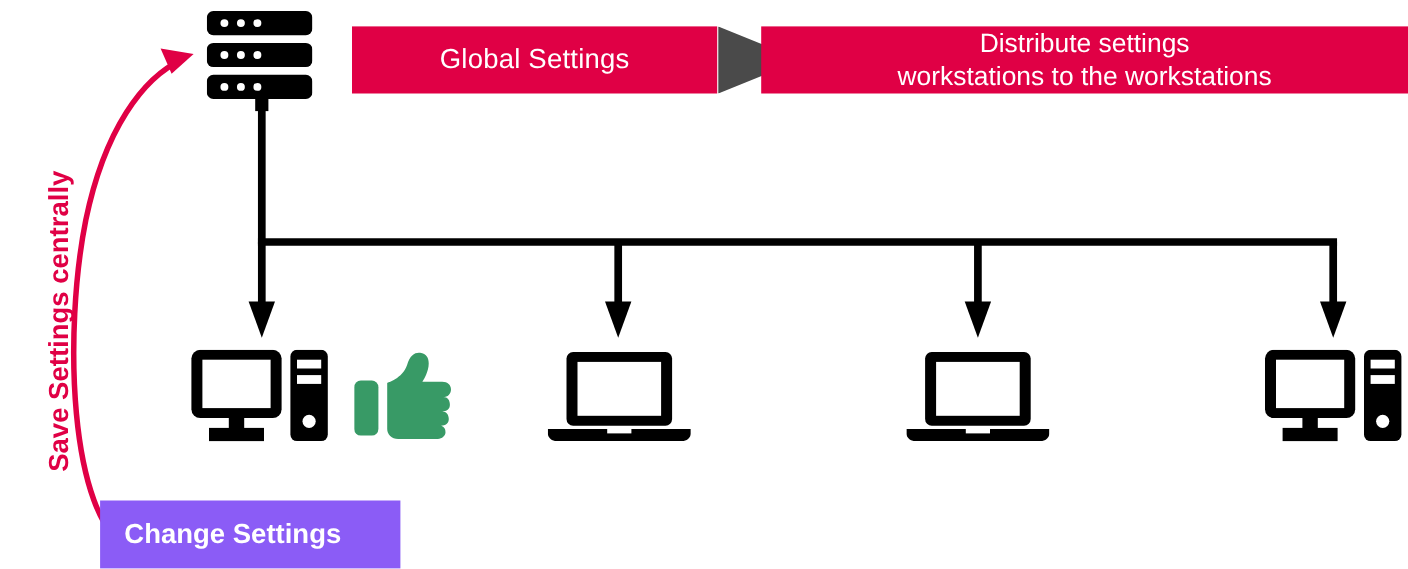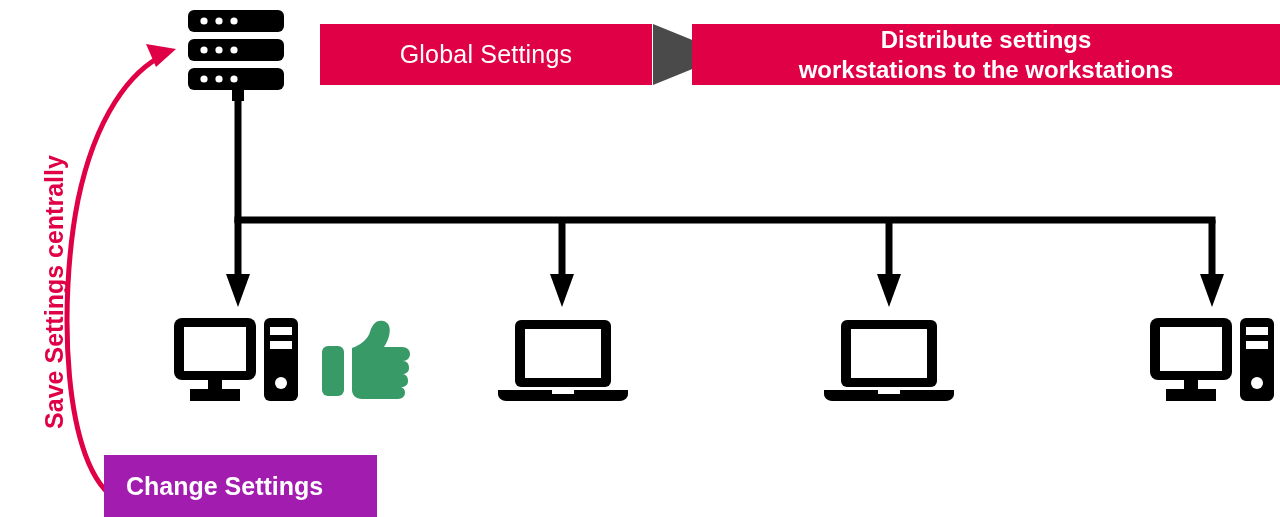--- a/index.html
+++ b/index.html
@@ -46,29 +46,29 @@
   }
   #banner-distribute {
     left: 692px;
     top: 24px;
     width: 588px;
     height: 61px;
     background: #E00045;
     justify-content: center;
     text-align: center;
     font-size: 24px;
-    font-weight: bold;
+    font-weight: normal;
     line-height: 1.22;
   }
   #banner-change {
-    left: 104px;
+    left: 91px;
     top: 455px;
     width: 273px;
     height: 62px;
-    background: #a21caf;
+    background: #8b5cf6;
     justify-content: flex-start;
     padding-left: 22px;
     font-size: 25px;
     font-weight: bold;
   }
 
   
   #side-label {
     position: absolute;
     left: -96px;

